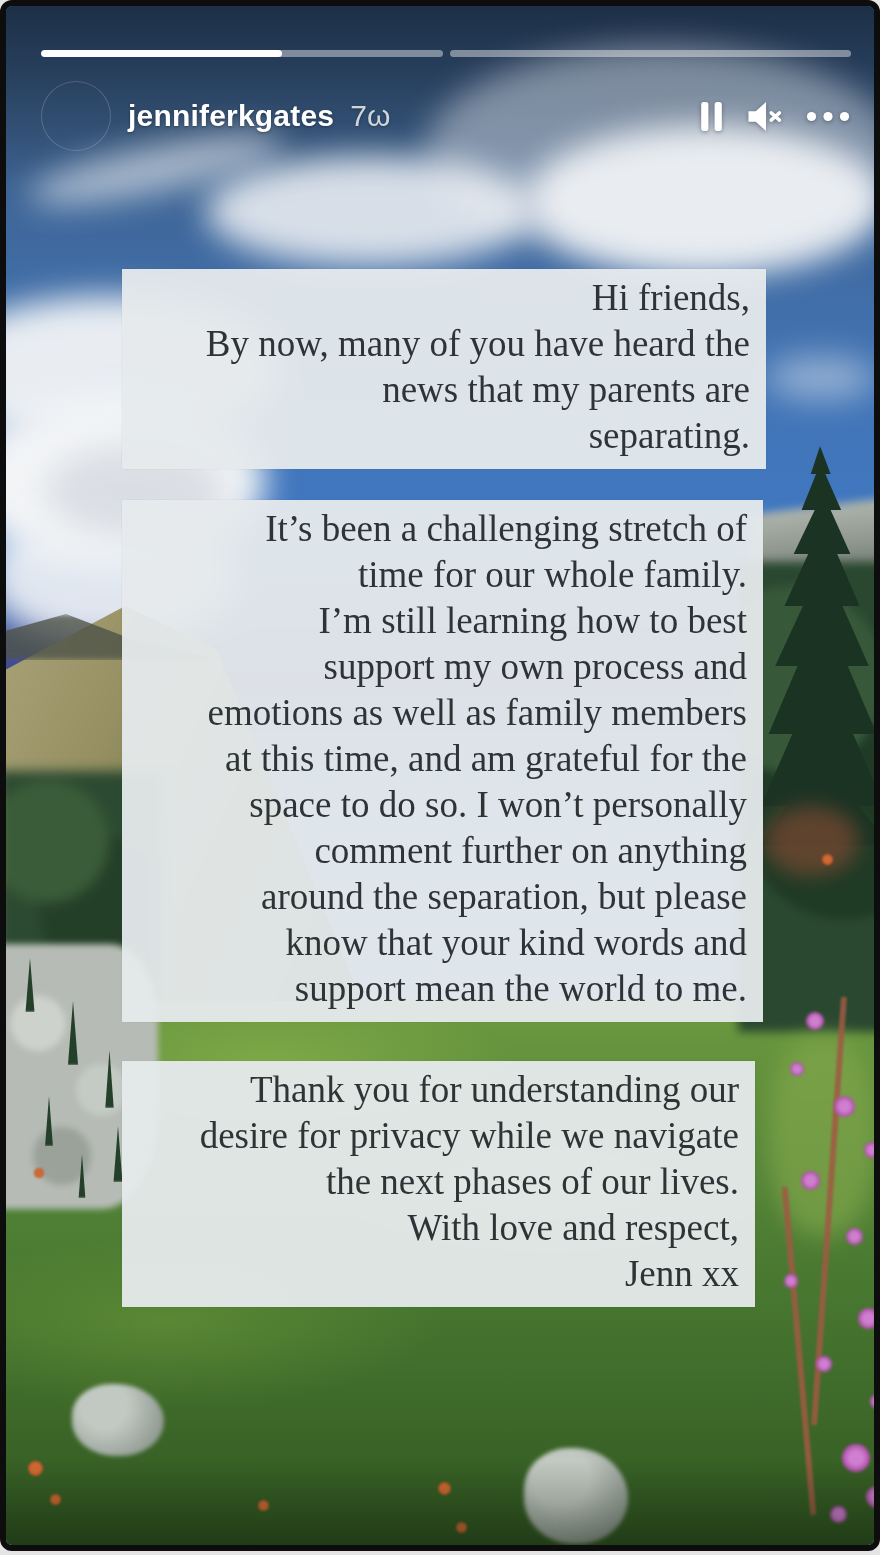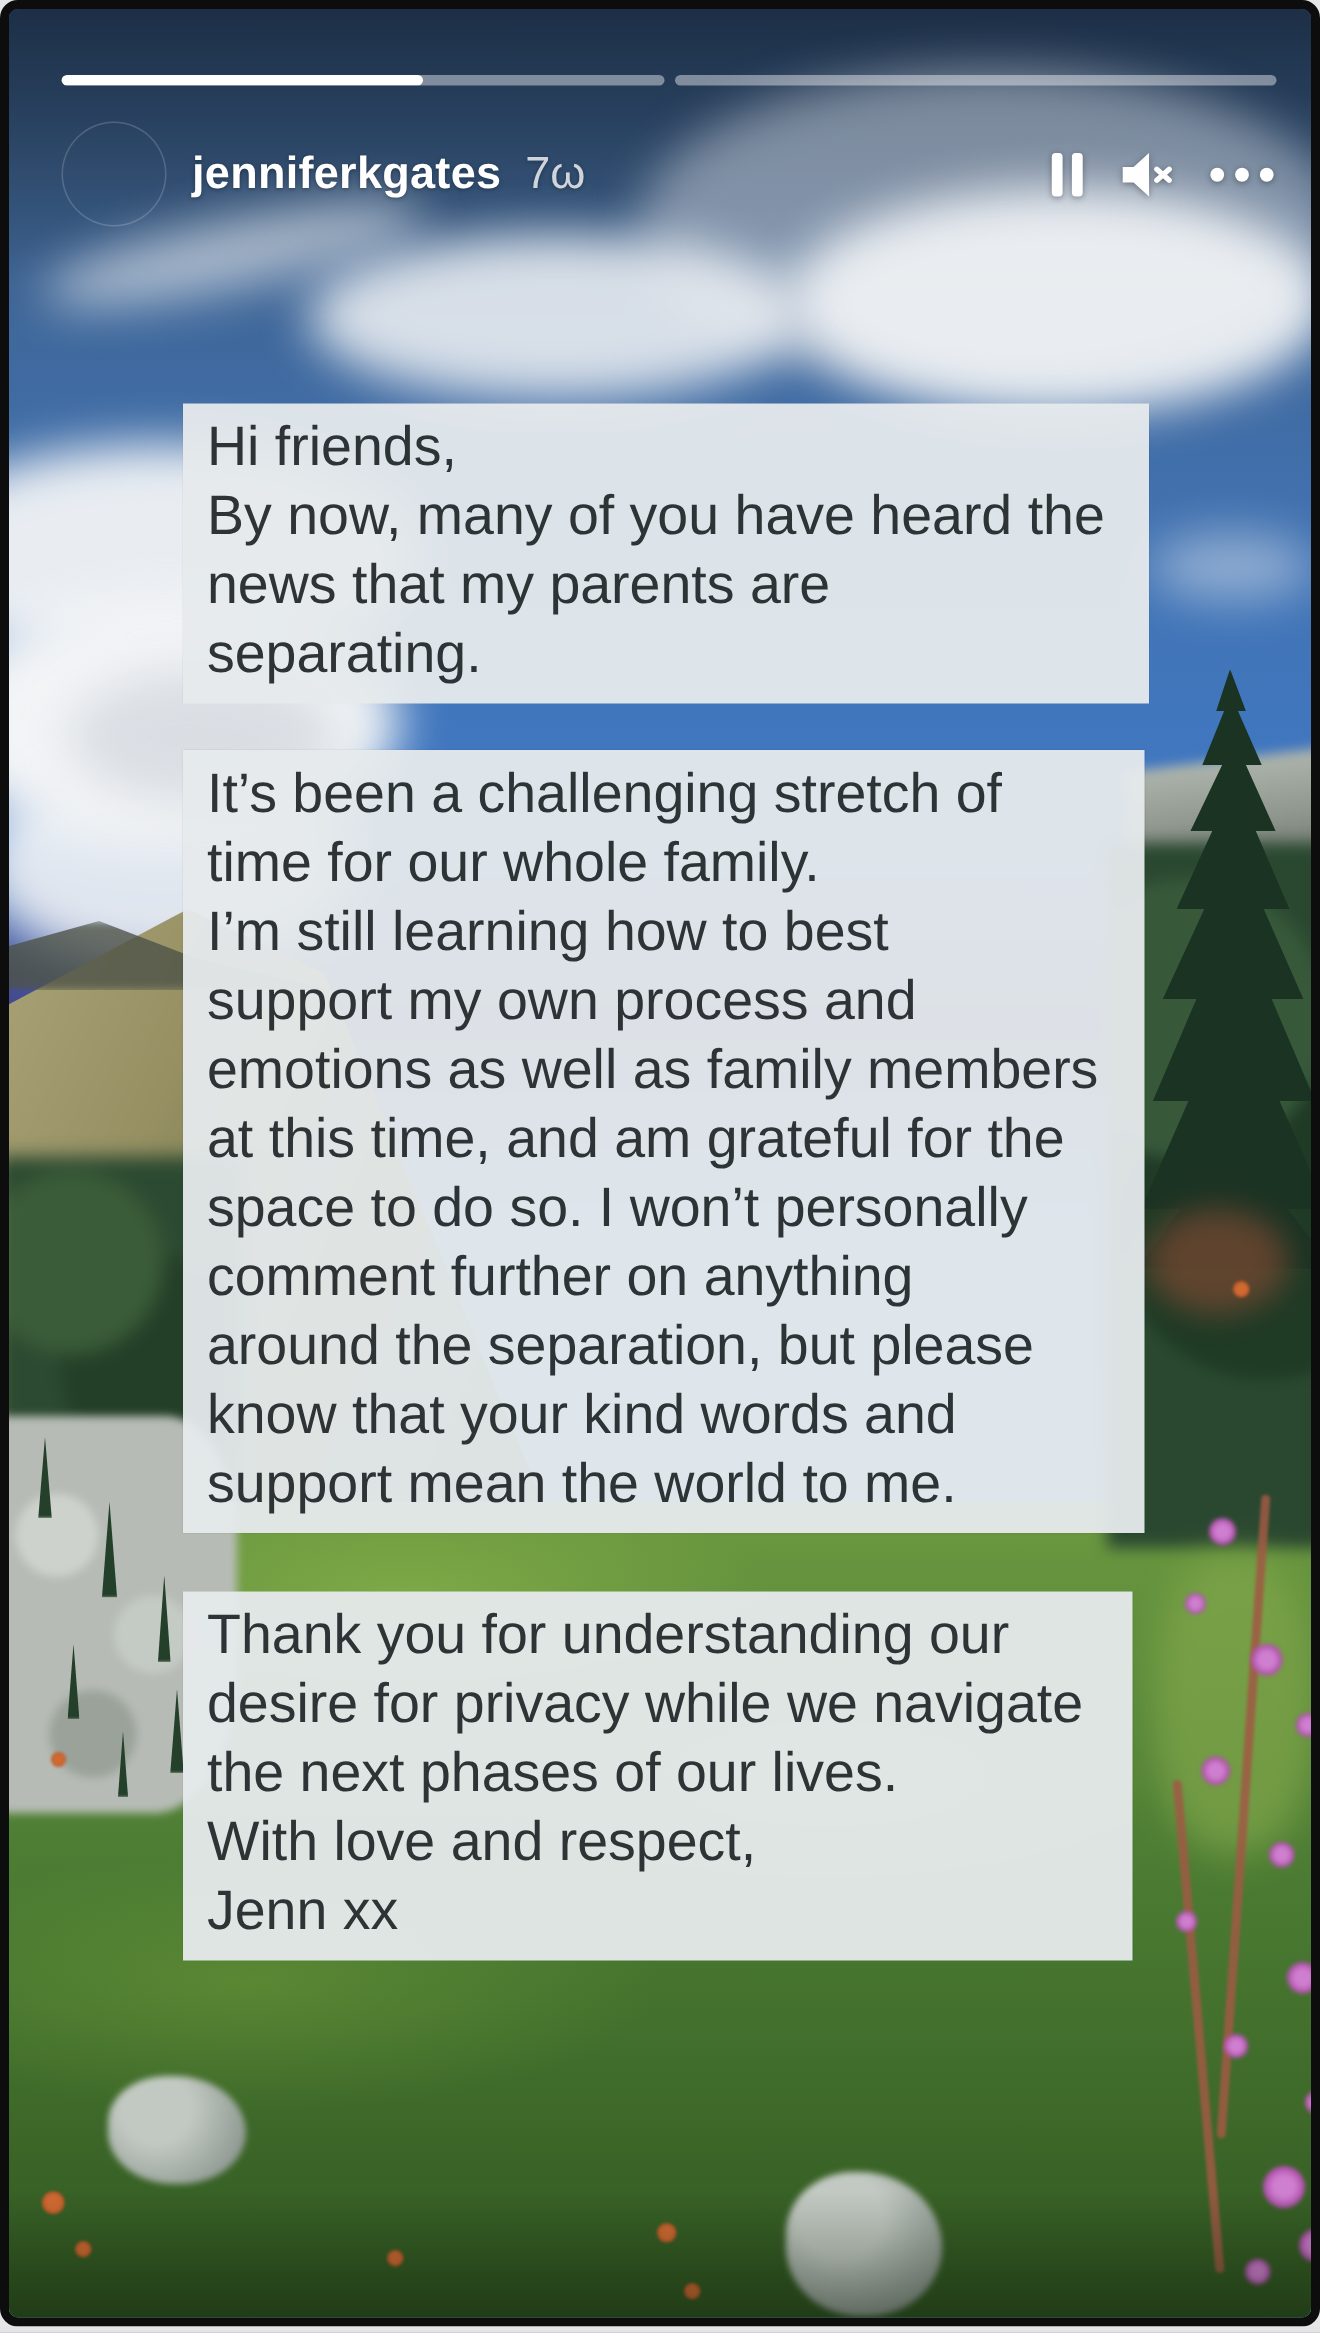--- a/index.html
+++ b/index.html
@@ -1,20 +1,20 @@
 <!DOCTYPE html>
 <html><head>
 <meta charset="utf-8">
 <style>
   html,body{margin:0;padding:0;background:#e9e9e9;}
   *{box-sizing:border-box;}
   .viewport{position:relative;width:880px;height:1555px;background:#e6e6e6;overflow:hidden;
     font-family:"Liberation Sans",sans-serif;}
   .frame{position:absolute;left:0;top:0;width:880px;height:1551px;border:6px solid #0d0d0d;
-    border-radius:12px;overflow:hidden;background:#3e6ca8;}
+    border-radius:12px;overflow:hidden;background:#3e6ca8;text-align:right;}
   .abs{position:absolute;}
   .noi{pointer-events:none;}
 
   
   .sky{inset:0;background:linear-gradient(180deg,#2e4765 0%,#38587e 7%,#3f689c 14%,
     #4274b4 24%,#3f78c4 36%,#448, #4a82cd 52%,#5a8ed2 66%,#6f9cd6 80%,#86abd9 100%);}
   .topscrim{left:0;top:0;width:100%;height:180px;
     background:linear-gradient(180deg,rgba(8,18,34,.45),rgba(8,18,34,0));}
   .cloud{background:#f2f4f6;border-radius:50%;filter:blur(16px);}
   .cloud.gray{background:#c3c9d2;}
@@ -75,21 +75,21 @@
     linear-gradient(160deg,#a96f45 0%,#8e5a36 60%,#7a4c2d 100%);
     box-shadow:0 0 0 1px rgba(255,255,255,.18);}
   .uname{margin-left:18px;color:#fff;font-weight:700;font-size:30px;letter-spacing:.2px;
     text-shadow:0 1px 3px rgba(0,0,0,.35);}
   .tstamp{margin-left:16px;color:rgba(255,255,255,.78);font-size:30px;
     text-shadow:0 1px 3px rgba(0,0,0,.3);}
   .controls{position:absolute;right:32px;top:24px;display:flex;align-items:center;gap:22px;}
   .ctl{display:flex;align-items:center;justify-content:center;cursor:pointer;
     filter:drop-shadow(0 1px 2px rgba(0,0,0,.35));}
   .textblock{background:rgba(230,234,236,.95);color:#2e3336;
-    font-family:Liberation Sans, sans-serif;font-size:37px;line-height:46px;
+    font-family:Liberation Serif, serif;font-size:37px;line-height:46px;
     padding:6px 16px 10px 16px;white-space:pre-line;z-index:15;
     box-shadow:0 0 1px rgba(0,0,0,.15);}
   .botstrip{left:0;top:1551px;width:880px;height:4px;background:#e4e4e4;}
 </style>
 </head>
 <body>
 
 <div class="viewport">
   <div class="frame">
 

